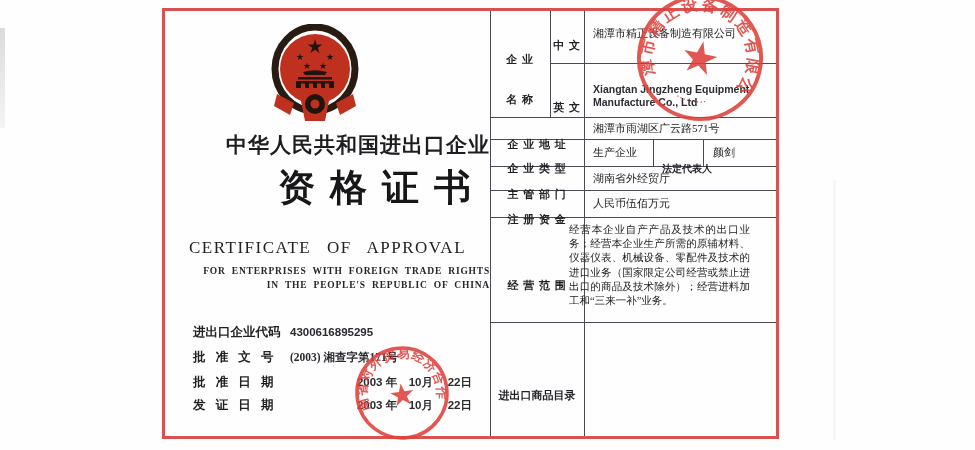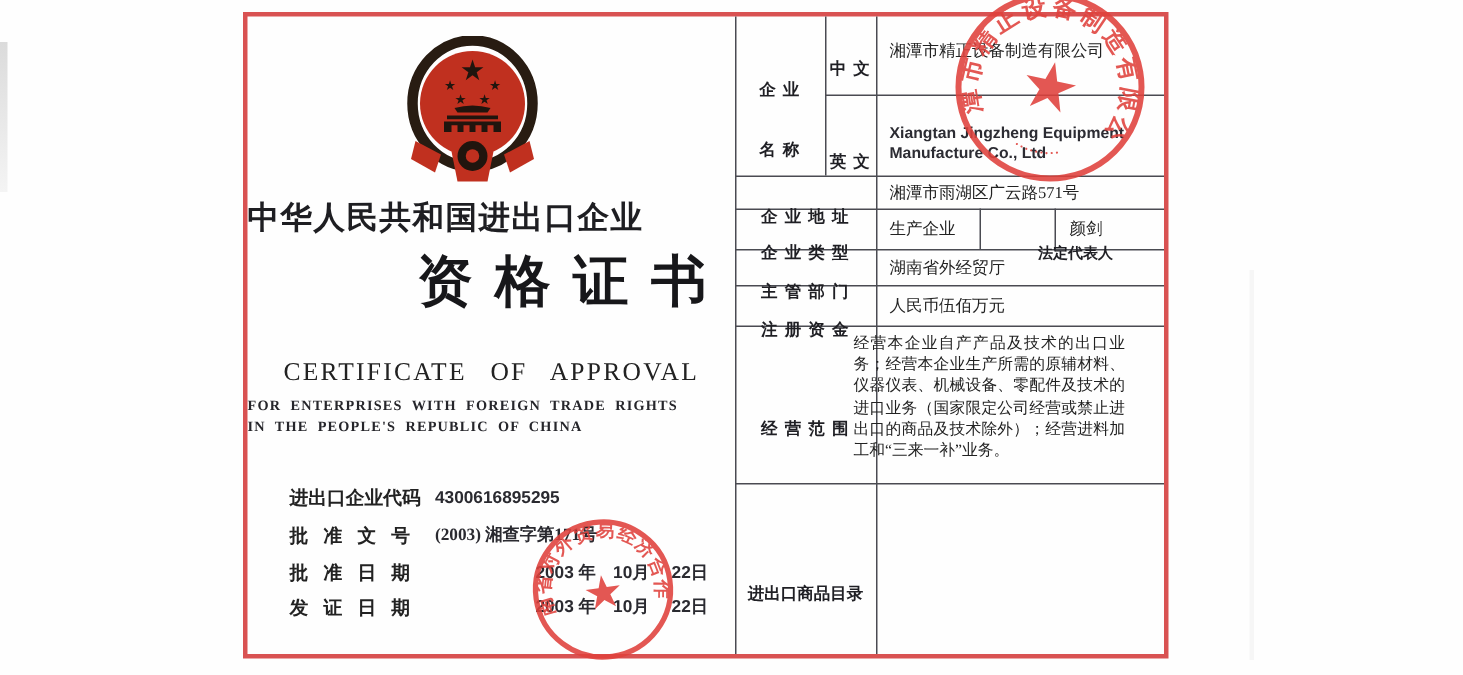--- a/index.html
+++ b/index.html
@@ -8,28 +8,28 @@
   .scan-smudge-left{position:absolute;left:0;top:28px;width:5px;height:100px;
           background:linear-gradient(to bottom,rgba(60,60,60,.18),rgba(60,60,60,.05));}
   .scan-streak-right{position:absolute;left:833px;top:180px;width:3px;height:260px;
           background:rgba(120,120,120,.06);}
   .certificate{position:absolute;left:162px;top:8px;width:611px;height:425px;
           border:3px solid #d95252;background:rgba(255,255,255,.0);}
   .line{position:absolute;background:#4a4b52;}
   
   .left-panel{position:absolute;left:0;top:0;width:325px;height:425px;}
   .emblem{position:absolute;left:102px;top:13px;width:96px;height:100px;}
-  .title-cn{position:absolute;left:0;top:120px;width:325px;text-align:left;
+  .title-cn{position:absolute;left:0;top:120px;width:325px;text-align:right;
           font-size:21px;font-weight:bold;letter-spacing:1px;color:#1e1e22;}
   .title-cn2{position:absolute;left:0;top:152px;width:325px;text-align:center;
           font-size:37px;font-weight:bold;color:#17171a;padding-left:47px;}
   .title-cn2 span{letter-spacing:15px;margin-right:-15px;display:inline-block;}
   .title-en{position:absolute;left:0;top:227px;width:325px;text-align:center;
           font-size:17px;font-weight:normal;letter-spacing:1.5px;word-spacing:10px;color:#222;}
-  .subtitle-en{position:absolute;left:0;top:253px;width:325px;text-align:left;
+  .subtitle-en{position:absolute;left:0;top:253px;width:325px;text-align:right;
           font-size:9.5px;font-weight:bold;letter-spacing:.8px;word-spacing:3px;line-height:14px;color:#26262b;}
   .field-row{position:absolute;left:0;height:18px;line-height:18px;width:325px;}
   .field-label{position:absolute;left:28px;width:110px;font-size:12.5px;font-weight:600;
           word-spacing:7px;white-space:nowrap;color:#222;}
   .field-value{position:absolute;left:125px;width:182px;font-size:11.5px;font-weight:bold;
           font-family:"Liberation Sans","DejaVu Sans",sans-serif;color:#2a2a30;white-space:nowrap;}
   .field-value.serif{font-family:"Liberation Serif","DejaVu Serif",serif;font-weight:600;}
   .field-value.date{text-align:right;font-family:"Liberation Sans","DejaVu Sans",sans-serif;}
   
   .cell{position:absolute;font-size:11px;color:#222;}
@@ -124,21 +124,21 @@
     <div class="cell en-name" style="left:428px;top:72px;width:180px;">
       <div>Xiangtan Jingzheng Equipment</div>
       <div>Manufacture Co., Ltd</div>
     </div>
 
     <div class="cell lbl cc" style="left:325px;top:106px;width:94px;height:22px;">企 业 地 址</div>
     <div class="cell cl" style="left:428px;top:106px;width:180px;height:22px;">湘潭市雨湖区广云路571号</div>
 
     <div class="cell lbl cc" style="left:325px;top:128px;width:94px;height:27px;">企 业 类 型</div>
     <div class="cell cl" style="left:428px;top:128px;width:58px;height:27px;">生产企业</div>
-    <div class="cell lbl cc" style="left:510px;top:128px;width:50px;height:27px;font-size:10px;letter-spacing:0;padding-left:17px;">法定代表人</div>
+    <div class="cell lbl cc" style="left:480px;top:128px;width:50px;height:27px;font-size:10px;letter-spacing:0;padding-left:17px;">法定代表人</div>
     <div class="cell cl" style="left:548px;top:128px;width:60px;height:27px;">颜剑</div>
 
     <div class="cell lbl cc" style="left:325px;top:155px;width:94px;height:24px;">主 管 部 门</div>
     <div class="cell lbl cc" style="left:325px;top:179px;width:94px;height:27px;">注 册 资 金</div>
 
     <div class="cell cl" style="left:428px;top:155px;width:180px;height:24px;">湖南省外经贸厅</div>
     <div class="cell cl" style="left:428px;top:179px;width:180px;height:27px;">人民币伍佰万元</div>
 
     <div class="cell lbl cc" style="left:325px;top:206px;width:94px;height:105px;">经 营 范 围</div>
     <div class="cell scope-text" style="left:404px;top:212px;width:181px;">经营本企业自产产品及技术的出口业务；经营本企业生产所需的原辅材料、仪器仪表、机械设备、零配件及技术的进口业务（国家限定公司经营或禁止进出口的商品及技术除外）；经营进料加工和“三来一补”业务。</div>

